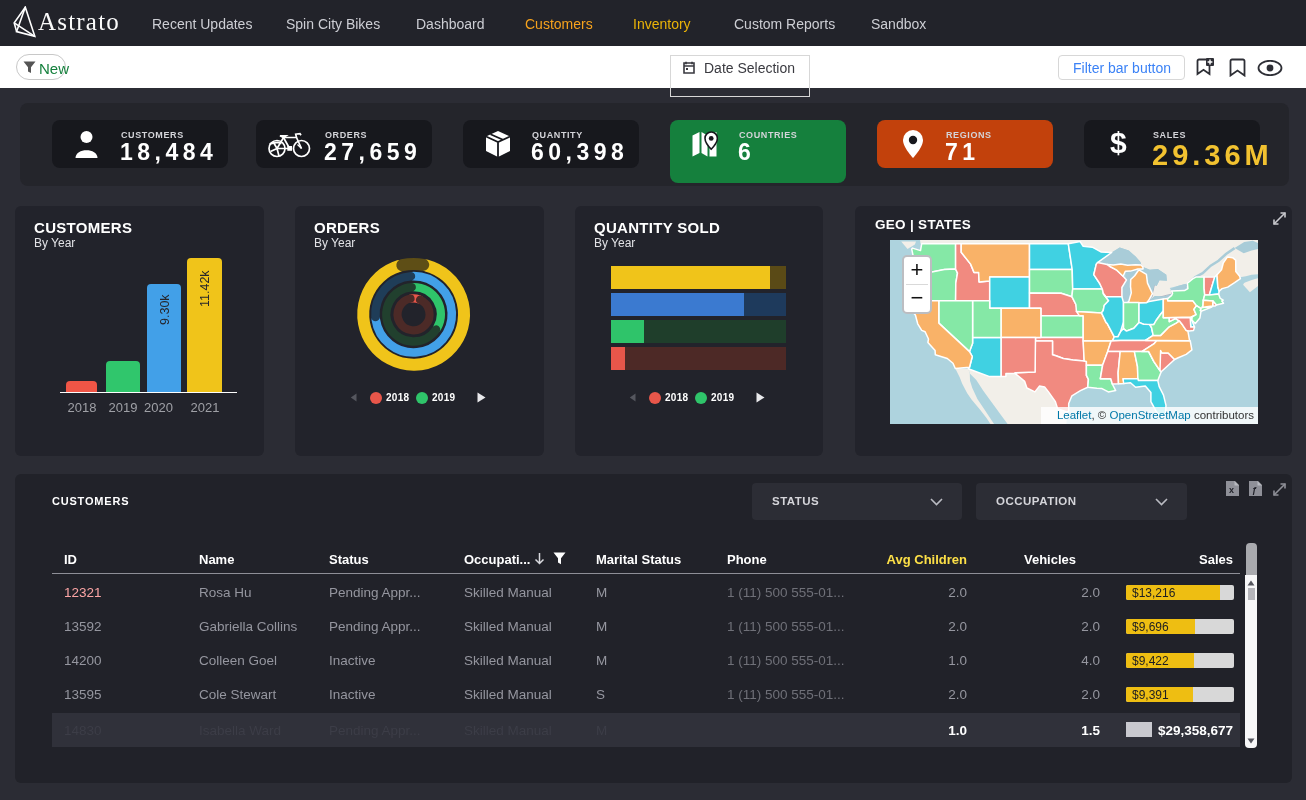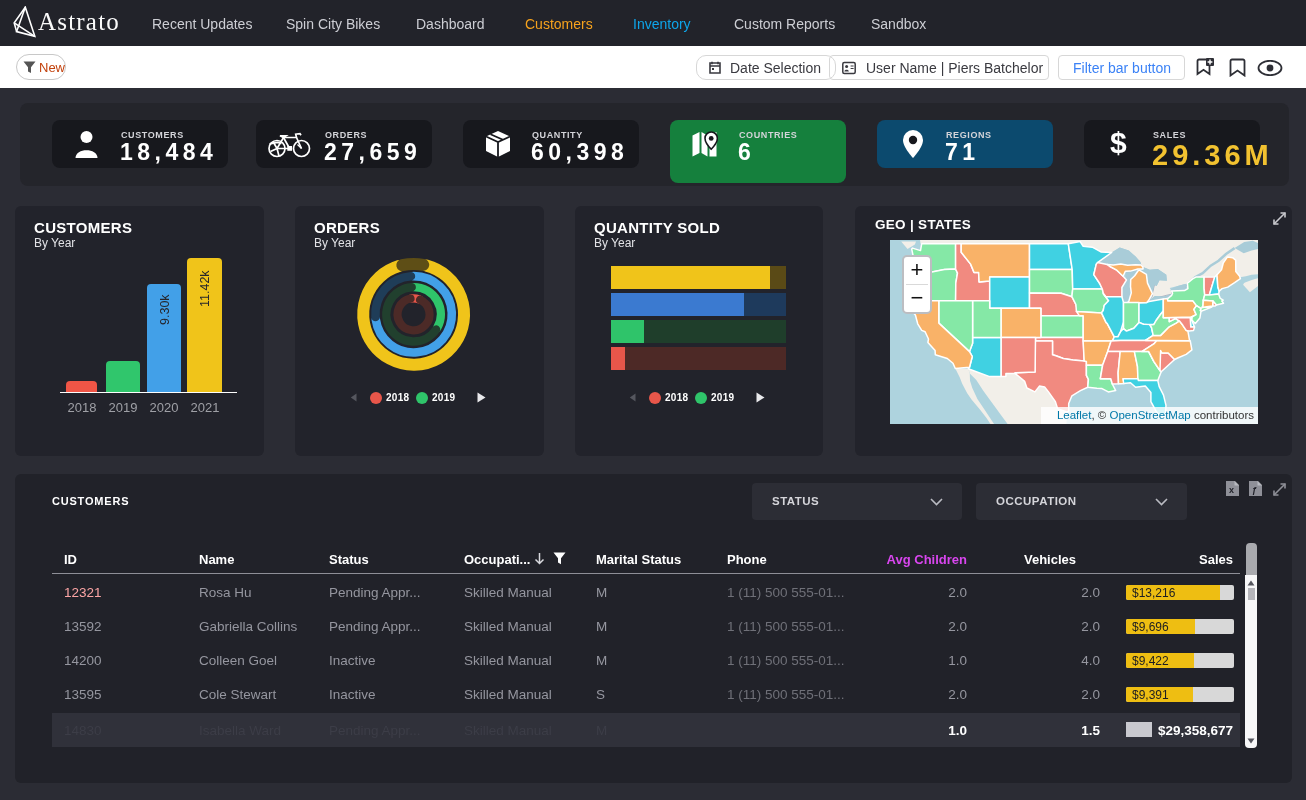--- a/index.html
+++ b/index.html
@@ -20,48 +20,39 @@
       <path d="M12.3,1.2 L21.8,30.3 L3.6,25.6 Z"></path>
       <path d="M12.3,1.2 L1.2,16.8 L3.6,25.6"></path>
       <path d="M1.2,16.8 L21.8,30.3"></path>
     </g>
   </svg>
   <div class="abs" style="left:38px;top:8px;font-family:'Liberation Serif',serif;font-size:25px;letter-spacing:1.2px;color:#fafafa">Astrato</div>
   <div class="abs" style="left:152px;top:16px;font-size:14px;color:#cdced4;white-space:nowrap">Recent Updates</div>
   <div class="abs" style="left:286px;top:16px;font-size:14px;color:#cdced4;white-space:nowrap">Spin City Bikes</div>
   <div class="abs" style="left:416px;top:16px;font-size:14px;color:#cdced4;white-space:nowrap">Dashboard</div>
   <div class="abs" style="left:525px;top:16px;font-size:14px;color:#f6a21d">Customers</div>
-  <div class="abs" style="left:633px;top:16px;font-size:14px;color:#0ea5e9;white-space:nowrap">Inventory</div>
+  <div class="abs" style="left:633px;top:16px;font-size:14px;color:#eab308;white-space:nowrap">Inventory</div>
   <div class="abs" style="left:734px;top:16px;font-size:14px;color:#cdced4;white-space:nowrap">Custom Reports</div>
   <div class="abs" style="left:871px;top:16px;font-size:14px;color:#cdced4;white-space:nowrap">Sandbox</div>
 </div>
 
 <div class="abs" style="left:0;top:46px;width:1306px;height:42px;background:#ffffff">
   <div class="abs" style="left:16px;top:8px;width:50px;height:26px;border:1px solid #c8c8c8;border-radius:13px;">
     <svg class="abs" style="left:6px;top:6px" width="13" height="13" viewBox="0 0 13 13">
         <path d="M0.5,0.5 L12.5,0.5 L8,6.2 L8,12 L5,10.5 L5,6.2 Z" fill="#555"></path>
       </svg>
-    <div class="abs" style="left:22px;top:4.5px;font-size:13px;color:#c2410c;white-space:nowrap">New</div>
+    <div class="abs" style="left:22px;top:4.5px;font-size:15px;color:#15803d;white-space:nowrap">New</div>
   </div>
-  <div class="abs" style="left:696px;top:9px;width:140px;height:25px;border:1px solid #d7d7d7;border-radius:10px">
+  <div class="abs" style="left:670px;top:9px;width:140px;height:42px;border:1px solid #d7d7d7;border-radius:0">
     <svg class="abs" style="left:11px;top:5px" width="14" height="14" viewBox="0 0 14 14">
         <path d="M2,2 h10 v10 h-10 Z M2,5 h10" fill="none" stroke="#3a3a40" stroke-width="1.6"></path>
         <path d="M4,0.8 v2.4 M10,0.8 v2.4" stroke="#3a3a40" stroke-width="1.6"></path>
         <rect x="4" y="7" width="2" height="2" fill="#3a3a40"></rect>
       </svg>
     <div class="abs" style="left:33px;top:4px;font-size:14px;color:#3a3a40;white-space:nowrap">Date Selection</div>
-  </div>
-  <div class="abs" style="left:829px;top:9px;width:220px;height:25px;border:1px solid #d7d7d7;border-radius:4px">
-    <svg class="abs" style="left:12px;top:5px" width="14" height="14" viewBox="0 0 14 14">
-        <rect x="0.8" y="1.5" width="12.4" height="11" rx="1.5" fill="none" stroke="#3a3a40" stroke-width="1.5"></rect>
-        <circle cx="4.6" cy="5.6" r="1.5" fill="#3a3a40"></circle>
-        <path d="M2.4,10.5 c0,-2.4 4.4,-2.4 4.4,0" fill="#3a3a40"></path>
-        <path d="M8.6,5 h3 M8.6,7.5 h3" stroke="#3a3a40" stroke-width="1.2"></path>
-      </svg>
-    <div class="abs" style="left:36px;top:4px;font-size:14px;color:#3a3a40;white-space:nowrap">User Name | Piers Batchelor</div>
   </div>
   <div class="abs" style="left:1058px;top:9px;width:127px;height:25px;border:1px solid #d7d7d7;border-radius:4px">
     <div class="abs" style="left:14px;top:4px;font-size:14px;color:#3b82f6;white-space:nowrap">Filter bar button</div>
   </div>
   <svg class="abs" style="left:1195px;top:11px" width="20" height="20" viewBox="0 0 20 20">
       <path d="M4,2.5 h9 a1.5,1.5 0 0 1 1.5,1.5 v13 l-6,-4.2 l-6,4.2 v-13 a1.5,1.5 0 0 1 1.5,-1.5 Z" fill="none" stroke="#2e2f36" stroke-width="1.8"></path>
       <rect x="11" y="1" width="8" height="8" rx="1" fill="#2e2f36"></rect>
       <path d="M15,2.6 v4.8 M12.6,5 h4.8" stroke="#fff" stroke-width="1.4"></path>
     </svg>
   <svg class="abs" style="left:1229px;top:12px" width="17" height="19" viewBox="0 0 17 19">
@@ -112,21 +103,21 @@
   <svg class="abs" style="left:21px;top:10px" width="27" height="28" viewBox="0 0 27 28">
       <path d="M1.5,5.5 L8.5,2 L8.5,23 L1.5,26.5 Z" fill="#fff"></path>
       <path d="M10.5,2 L16.5,5.5 L16.5,26.5 L10.5,23 Z" fill="#fff"></path>
       <path d="M18.5,5.5 L25.5,2 L25.5,26.5 L18.5,26.5 Z" fill="#fff"></path>
       <path d="M14,8.2 a6.2,6.2 0 0 1 12.4,0 c0,4.6 -6.2,11 -6.2,11 s-6.2,-6.4 -6.2,-11 Z" fill="#fff" stroke="#17181d" stroke-width="1.6"></path>
       <circle cx="20.2" cy="8.4" r="2.4" fill="#17181d"></circle>
     </svg>
   <div class="abs" style="left:69px;top:10px;font-size:9px;font-weight:bold;letter-spacing:0.6px;color:#d4d4d9">COUNTRIES</div>
   <div class="abs" style="left:68px;top:18.5px;font-size:23px;font-weight:bold;letter-spacing:4.5px;color:#fff">6</div>
 </div>
-<div class="abs" style="left:877px;top:120px;width:176px;height:48px;background:#0c4a6e;border-radius:8px">
+<div class="abs" style="left:877px;top:120px;width:176px;height:48px;background:#c2410c;border-radius:8px">
   <svg class="abs" style="left:25px;top:9px" width="22" height="30" viewBox="0 0 22 30">
       <path d="M11,1 a10,10 0 0 1 10,10 c0,7.5 -10,18 -10,18 s-10,-10.5 -10,-18 a10,10 0 0 1 10,-10 Z" fill="#fff"></path>
       <circle cx="11" cy="11" r="4.2" fill="#17181d"></circle>
     </svg>
   <div class="abs" style="left:69px;top:10px;font-size:9px;font-weight:bold;letter-spacing:0.6px;color:#d4d4d9">REGIONS</div>
   <div class="abs" style="left:68px;top:18.5px;font-size:23px;font-weight:bold;letter-spacing:4.5px;color:#fff">71</div>
 </div>
 <div class="abs" style="left:1084px;top:120px;width:176px;height:48px;background:#17181d;border-radius:8px">
   <div class="abs" style="left:26px;top:6px;font-size:30px;font-weight:bold;color:#fff">$</div>
   <div class="abs" style="left:69px;top:10px;font-size:9px;font-weight:bold;letter-spacing:0.6px;color:#d4d4d9">SALES</div>
@@ -142,21 +133,21 @@
 <div class="abs csub" style="left:34px;top:236px">By Year</div>
 <div class="abs" style="left:66px;top:381px;width:31px;height:11px;background:#f05546;border-radius:4px 4px 0 0"></div>
 <div class="abs" style="left:106px;top:361px;width:34px;height:31px;background:#30c66c;border-radius:4px 4px 0 0"></div>
 <div class="abs" style="left:147px;top:284px;width:34px;height:108px;background:#42a0e8;border-radius:4px 4px 0 0"></div>
 <div class="abs" style="left:187px;top:258px;width:35px;height:134px;background:#f0c41a;border-radius:4px 4px 0 0"></div>
 <div class="abs" style="left:60px;top:391.5px;width:177px;height:1.5px;background:#fdfdfd"></div>
 <div class="abs" style="left:144px;top:297px;width:42px;transform:rotate(-90deg);font-size:12.5px;color:#26262c">9.30k</div>
 <div class="abs" style="left:181px;top:276px;width:48px;transform:rotate(-90deg);font-size:12.5px;color:#26262c">11.42k</div>
 <div class="abs" style="left:62px;top:400px;width:40px;text-align:center;font-size:13px;color:#9fa0a6">2018</div>
 <div class="abs" style="left:103px;top:400px;width:40px;text-align:center;font-size:13px;color:#9fa0a6">2019</div>
-<div class="abs" style="left:144px;top:400px;width:40px;text-align:center;font-size:13px;color:#9fa0a6">2020</div>
+<div class="abs" style="left:144px;top:400px;width:40px;font-size:13px;color:#9fa0a6">2020</div>
 <div class="abs" style="left:185px;top:400px;width:40px;text-align:center;font-size:13px;color:#9fa0a6">2021</div>
 
 <div class="abs ctitle" style="left:314px;top:219px">ORDERS</div>
 <div class="abs csub" style="left:314px;top:236px">By Year</div>
 <svg class="abs" style="left:295px;top:206px" width="249" height="250" viewBox="295 206 249 250">
 <path d="M426.6,265.6 A50.4,50.4 0 1 1 398.9,266.1" stroke="#f0c41a" stroke-width="12" fill="none" stroke-linecap="round"></path>
 <path d="M402.3,265.2 A50.4,50.4 0 0 1 423.2,264.8" stroke="#5e4e16" stroke-width="12" fill="none" stroke-linecap="round"></path>
 <path d="M413.6,276.1 A38.2,38.2 0 1 1 375.8,319.6" stroke="#42a0e8" stroke-width="8.6" fill="none" stroke-linecap="round"></path>
 <path d="M375.5,317.0 A38.2,38.2 0 0 1 410.9,276.2" stroke="#1f3d58" stroke-width="8.6" fill="none" stroke-linecap="round"></path>
 <path d="M413.6,287.1 A27.2,27.2 0 0 1 437.2,327.9" stroke="#2fc46a" stroke-width="8.4" fill="none" stroke-linecap="round"></path>
@@ -318,21 +309,21 @@
 <div class="abs" style="left:329px;top:552px;font-size:13px;font-weight:bold;color:#fff">Status</div>
 <div class="abs" style="left:464px;top:552px;font-size:13px;font-weight:bold;color:#fff">Occupati...</div>
 <svg class="abs" style="left:534px;top:552px" width="11" height="13" viewBox="0 0 11 13">
     <path d="M5.5,1 V11 M1.5,7.5 L5.5,11.5 L9.5,7.5" stroke="#d9dadf" stroke-width="1.5" fill="none"></path>
   </svg>
 <svg class="abs" style="left:553px;top:552px" width="13" height="13" viewBox="0 0 13 13">
     <path d="M0.5,0.5 L12.5,0.5 L8,6.2 L8,12.2 L5,10.6 L5,6.2 Z" fill="#fff"></path>
   </svg>
 <div class="abs" style="left:596px;top:552px;font-size:13px;font-weight:bold;color:#fff">Marital Status</div>
 <div class="abs" style="left:727px;top:552px;font-size:13px;font-weight:bold;color:#fff">Phone</div>
-<div class="abs" style="left:867px;top:552px;width:100px;text-align:right;font-size:13px;font-weight:bold;color:#d946ef">Avg Children</div>
+<div class="abs" style="left:867px;top:552px;width:100px;text-align:right;font-size:13px;font-weight:bold;color:#fde047">Avg Children</div>
 <div class="abs" style="left:1000px;top:552px;width:100px;text-align:center;font-size:13px;font-weight:bold;color:#fff">Vehicles</div>
 <div class="abs" style="left:1133px;top:552px;width:100px;text-align:right;font-size:13px;font-weight:bold;color:#fff">Sales</div>
 <div class="abs" style="left:52px;top:573px;width:1188px;height:1px;background:#8e8f97"></div>
 
 <div class="abs" style="left:64px;top:585px;font-size:13.5px;color:#fca5a5">12321</div>
 <div class="abs" style="left:199px;top:585px;font-size:13.5px;color:#95969f">Rosa Hu</div>
 <div class="abs" style="left:329px;top:585px;font-size:13.5px;color:#95969f">Pending Appr...</div>
 <div class="abs" style="left:464px;top:585px;font-size:13.5px;color:#95969f">Skilled Manual</div>
 <div class="abs" style="left:596px;top:585px;font-size:13.5px;color:#95969f">M</div>
 <div class="abs" style="left:727px;top:585px;font-size:13.5px;color:#6f7078">1 (11) 500 555-01...</div>

